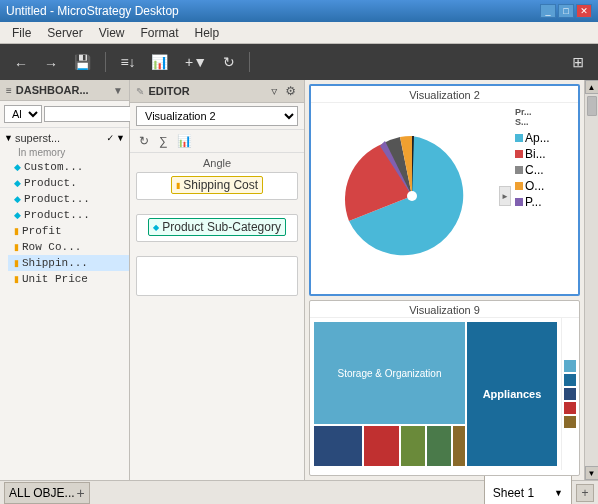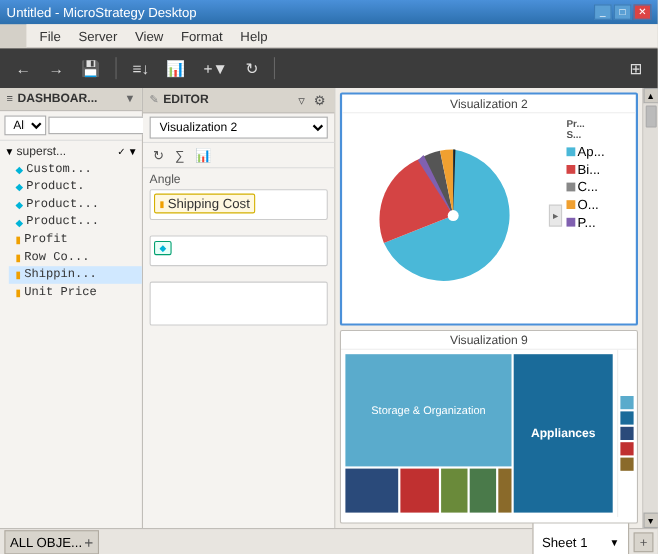--- a/index.html
+++ b/index.html
@@ -24,21 +24,20 @@
     }
 
     
     .menu-bar {
       background: #f0ede8;
       height: 22px;
       display: flex;
       align-items: center;
       padding: 0 4px;
       border-bottom: 1px solid #c0bdb8;
-      margin-left: 24px;
     }
     .menu-item {
       padding: 2px 8px;
       color: #333;
       cursor: pointer;
       font-size: 12px;
     }
 
     
     .toolbar {
@@ -206,21 +205,21 @@
       font-size: 11px;
     }
 
     .editor-toolbar {
       padding: 3px 6px;
       display: flex; gap: 4px;
       border-bottom: 1px solid #ddd;
     }
     .editor-toolbar-btn { font-size: 12px; color: #555; cursor: pointer; padding: 1px 3px; }
 
-    .field-section { padding: 4px 6px; }
+    .field-section { padding: 4px 6px; text-align: center; }
     .field-section-label { font-size: 11px; color: #555; margin-bottom: 3px; }
     .field-box {
       min-height: 28px;
       border: 1px solid #ccc;
       background: white;
       padding: 2px;
       border-radius: 2px;
       margin-bottom: 6px;
     }
     .field-chip {
@@ -353,20 +352,21 @@
       <span style="font-size:11px;color:#666;">🔍</span>
     </div>
     <div class="tree-area">
       <div class="tree-root">
         <span style="font-size:9px;">▼</span>
         <span class="tree-label">superst...</span>
         <span style="font-size:9px;margin-left:auto;">✓</span>
         <span style="font-size:9px;">▼</span>
       </div>
       <div class="tree-children">
+        <div class="in-memory-label">In memory</div>
         <div class="tree-item">
           <span class="diamond-icon">◆</span>
           <span class="item-label">Custom...</span>
         </div>
         <div class="tree-item">
           <span class="diamond-icon">◆</span>
           <span class="item-label">Product.</span>
         </div>
         <div class="tree-item">
           <span class="diamond-icon">◆</span>
@@ -423,20 +423,21 @@
           <span class="field-chip-table">▮</span>
           <span>Shipping Cost</span>
         </div>
       </div>
     </div>
 
     <div class="field-section">
       <div class="field-box">
         <div class="field-chip" style="background:#e8fff8;border-color:#00a070;">
           <span class="field-chip-diamond">◆</span>
+          <span>Product Sub-Category</span>
         </div>
       </div>
     </div>
 
     <div class="field-section">
       <div class="field-box" style="min-height:40px;"></div>
     </div>
   </div>
 
   <div class="viz-area">

